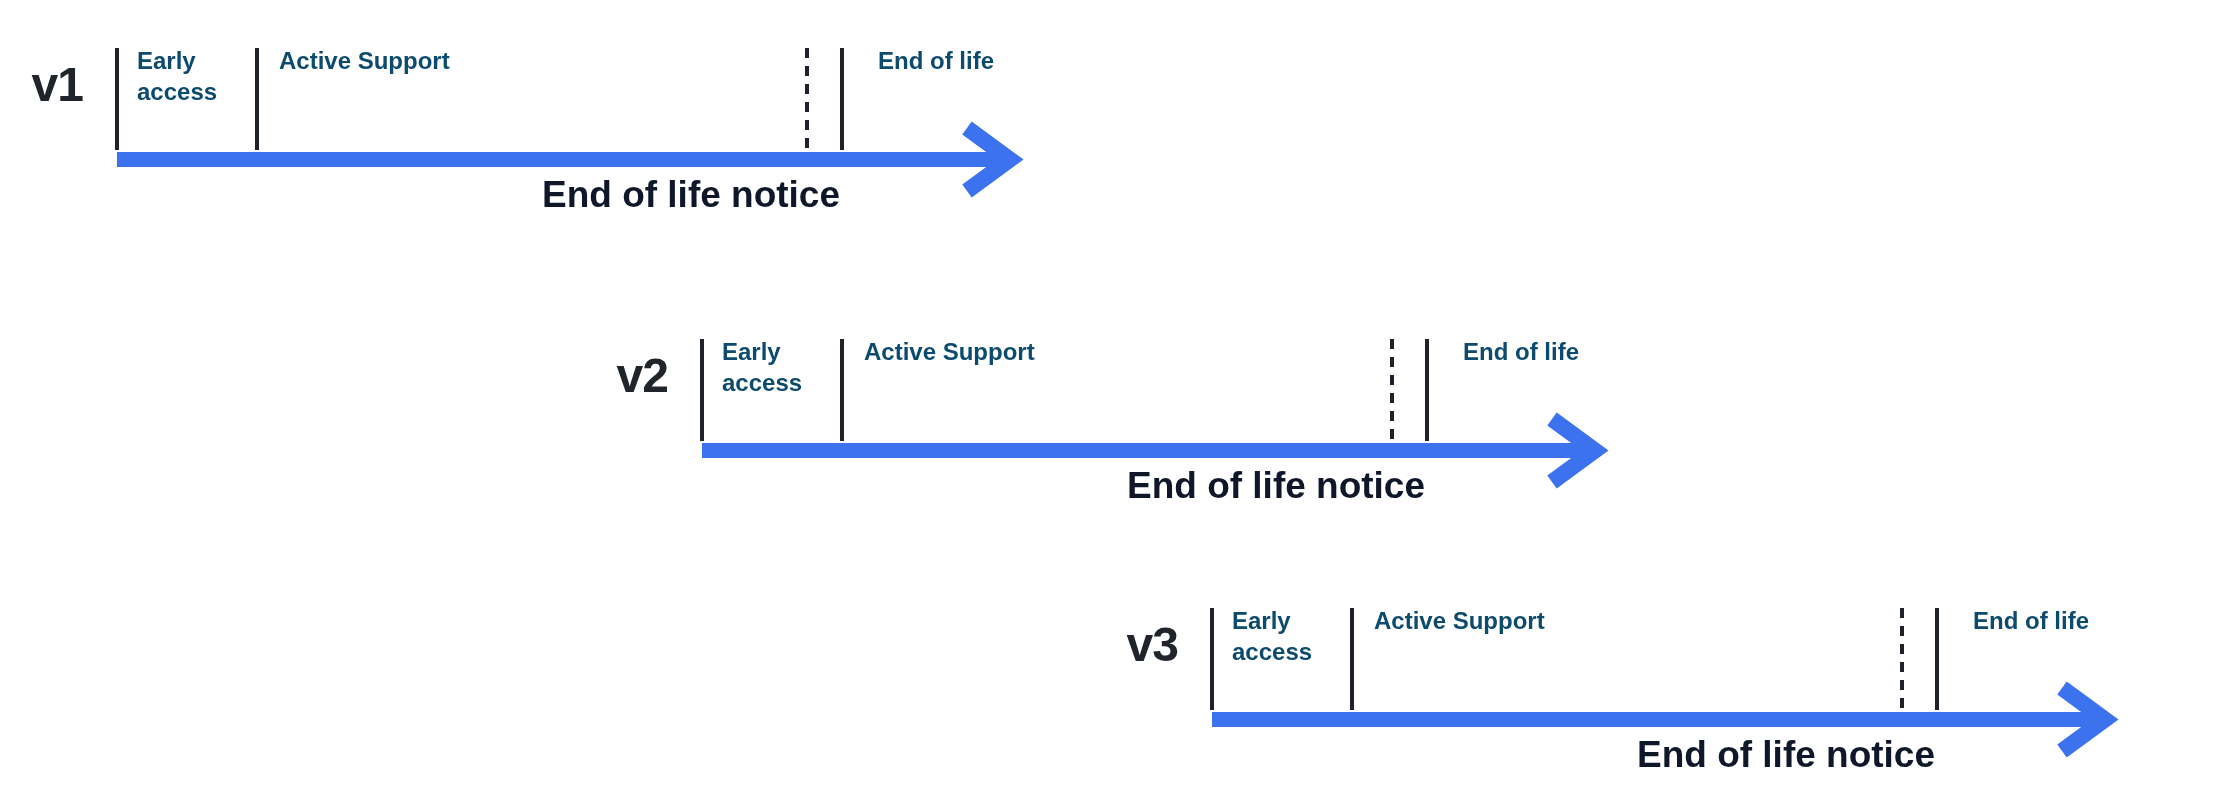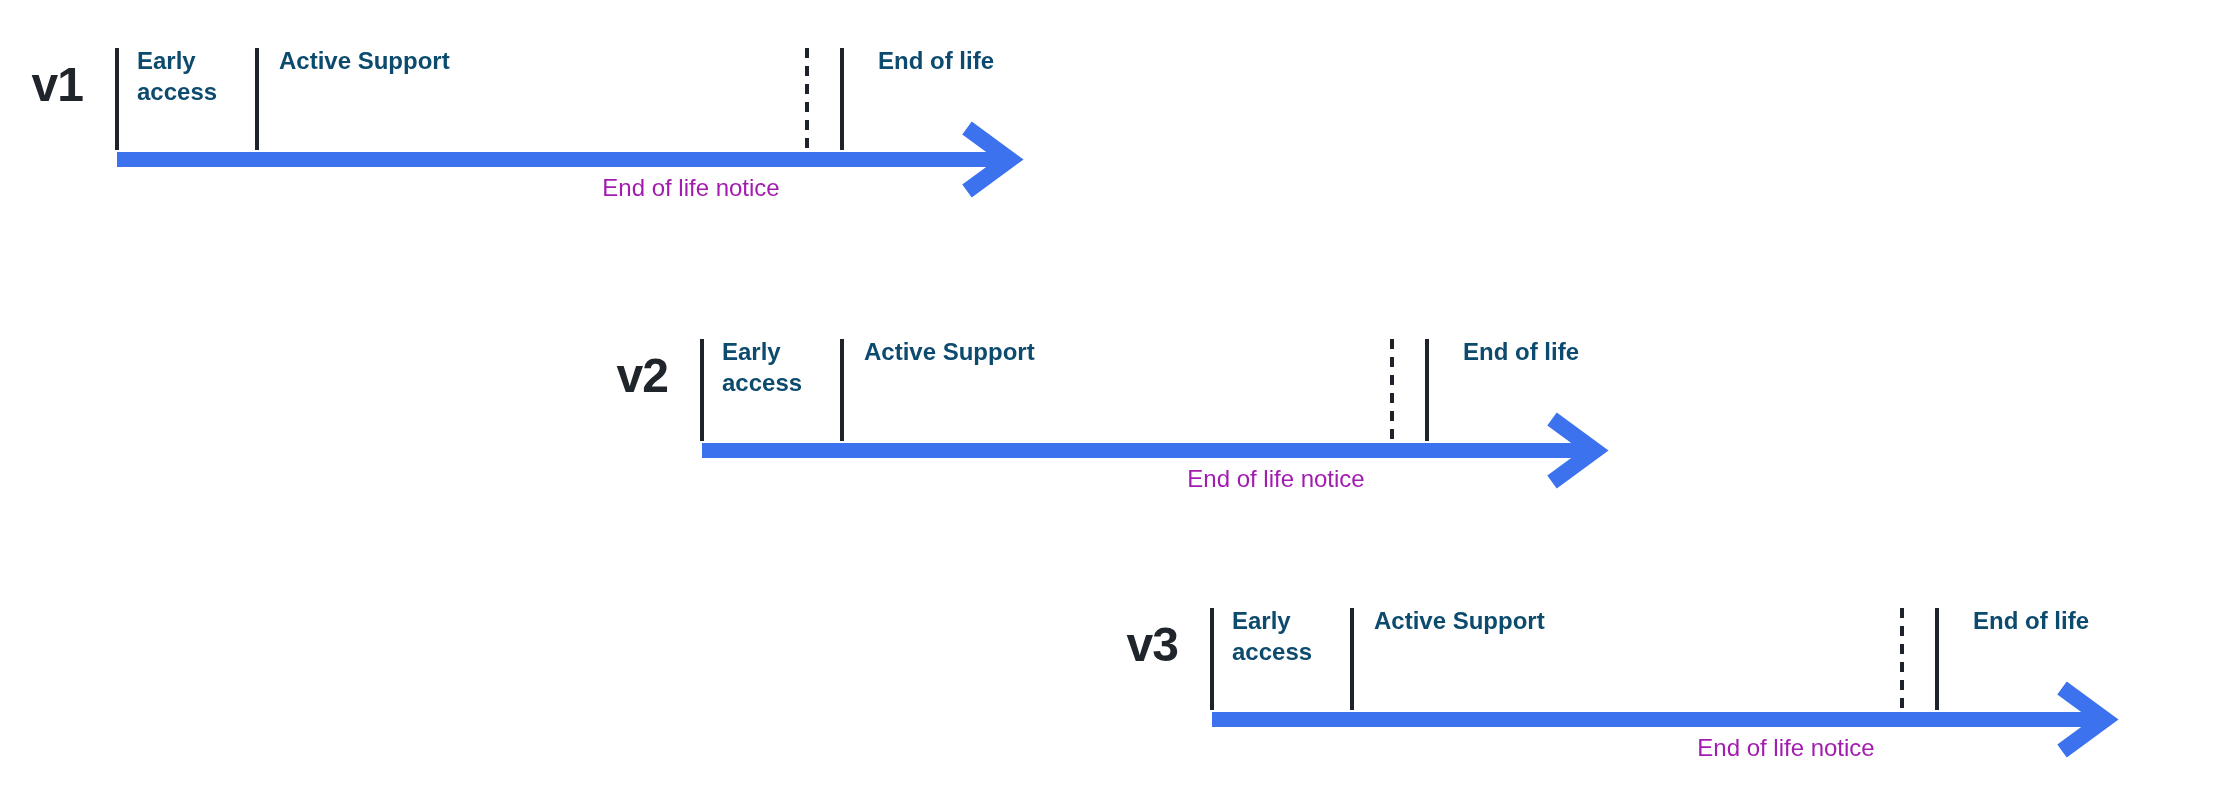--- a/index.html
+++ b/index.html
@@ -67,23 +67,23 @@
   }
   .phase-label.early  { left: 20px; width: 122px; white-space: normal; }
   .phase-label.active { left: 162px; }
   .phase-label.eol    { left: 745px; margin-left: 16px; }
 
   .notice-label {
     position: absolute;
     top: 126px;
     left: 574px;
     transform: translateX(-50%);
-    font-size: 24px;
-    font-weight: 400;
-    color: #a21caf;
+    font-size: 37px;
+    font-weight: 700;
+    color: #0f172a;
     white-space: nowrap;
   }
 
   .arrow-svg {
     position: absolute;
     left: 0;
     top: 0;
     width: 930px;
     height: 165px;
     overflow: visible;

